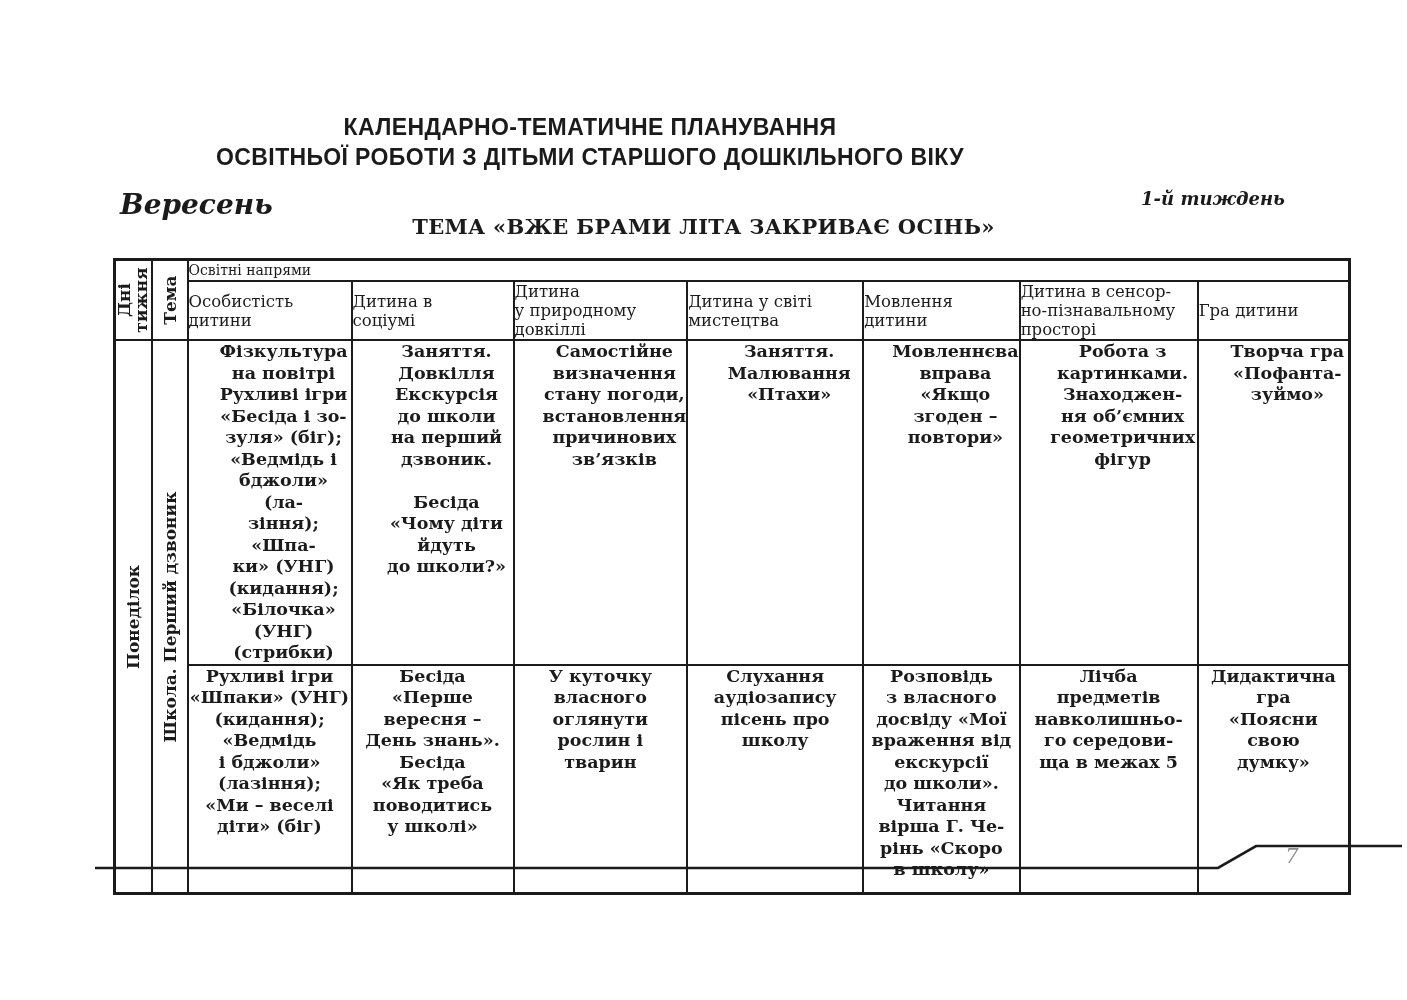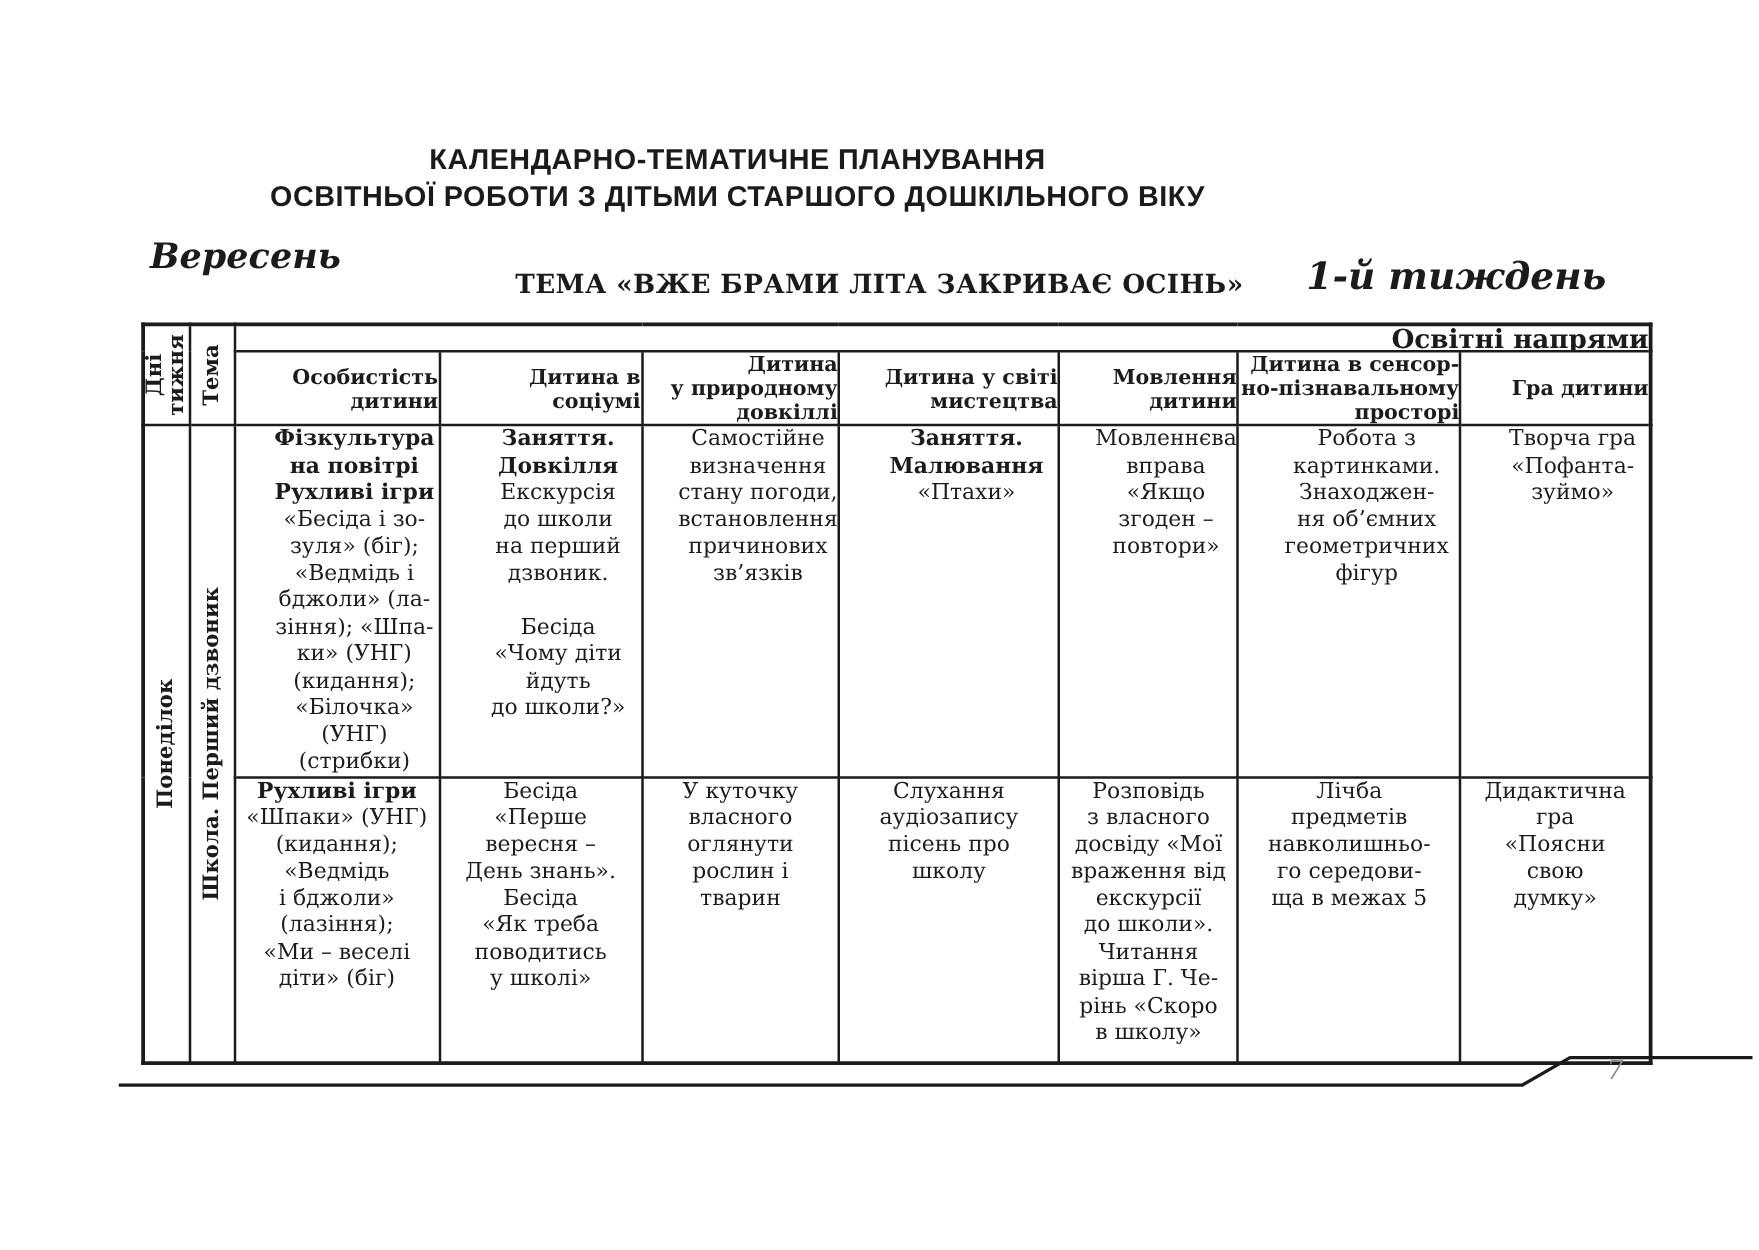--- a/index.html
+++ b/index.html
@@ -28,24 +28,24 @@
   }
   .month-label {
     position: absolute;
     top: 188px; left: 120px;
     font-weight: 700;
     font-style: italic;
     font-size: 28px;
   }
   .week-label {
     position: absolute;
-    top: 204px; right: 122px;
+    top: 188px; right: 122px;
     font-weight: 700;
     font-style: italic;
-    font-size: 30px;
+    font-size: 18px;
   }
   .theme-title {
     position: absolute;
     top: 214px; left: 0;
     width: 1407px;
     text-align: center;
     font-weight: 700;
     font-size: 21px;
     letter-spacing: 0.3px;
   }
@@ -56,31 +56,31 @@
     table-layout: fixed;
     border: 3px solid #1b1b1b;
   }
   table.plan-table td {
     border: 2px solid #1b1b1b;
     padding: 0;
     overflow: hidden;
   }
   td.group-header {
     height: 21px;
-    text-align: right;
+    text-align: left;
     vertical-align: middle;
-    font-weight: 700;
-    font-size: 21px;
+    font-weight: 400;
+    font-size: 14px;
     line-height: 19px;
   }
   td.col-header {
     height: 57px;
-    text-align: right;
+    text-align: left;
     vertical-align: middle;
-    font-weight: 700;
+    font-weight: 400;
     font-size: 16.5px;
     line-height: 19px;
     white-space: pre-line;
     margin-top: 16px;
   }
   td.vcell { position: relative; overflow: visible; }
   .vtext {
     position: absolute;
     top: 50%; left: 50%;
     transform: translate(-50%, -50%) rotate(-90deg);
@@ -94,21 +94,21 @@
   td.cell {
     text-align: center;
     vertical-align: top;
     font-size: 17.5px;
     line-height: 21.5px;
     padding-top: 2px;
   }
   tr.row-1 td.cell { height: 258px; padding-left: 28px; }
   tr.row-2 td.cell { height: 229px; }
   .cell-bold { font-weight: 700; white-space: pre-line; }
-  .cell-text { white-space: pre-line; }
+  .cell-text { white-space: pre-line; font-weight: bold; }
   .footer-rule {
     position: absolute;
     top: 830px; left: 0;
     width: 1407px; height: 50px;
   }
   .page-number {
     position: absolute;
     top: 844px; left: 1272px;
     width: 40px;
     text-align: center;

